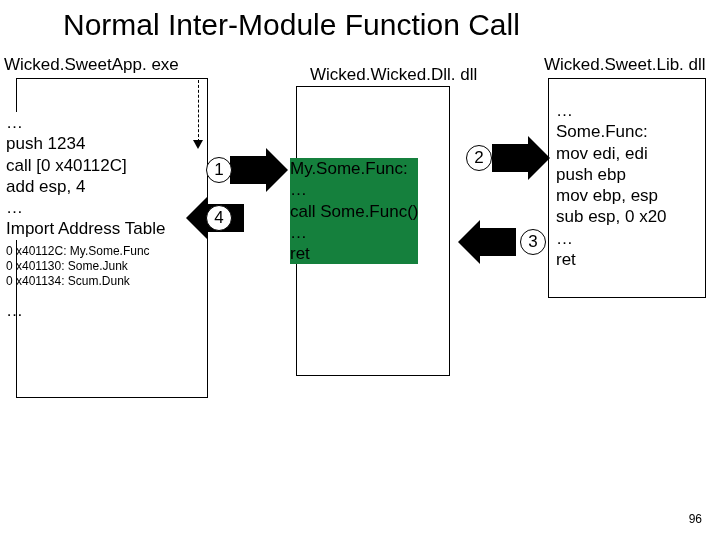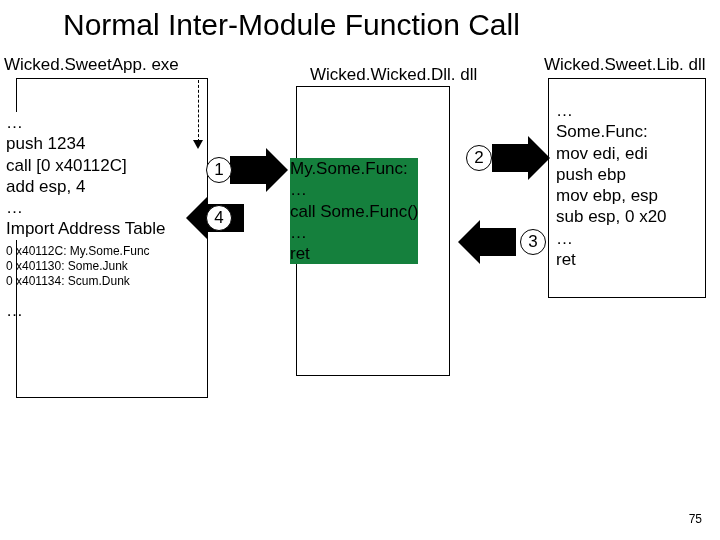--- a/index.html
+++ b/index.html
@@ -157,13 +157,13 @@
 <div class="arrow-right" style="left:230px; top:170px; width:58px;"></div>
 <div class="arrow-left" style="left:186px; top:218px; width:58px;"></div>
 <div class="arrow-right" style="left:492px; top:158px; width:58px;"></div>
 <div class="arrow-left" style="left:458px; top:242px; width:58px;"></div>
 
 <div class="step-circle" style="left:206px; top:157px;">1</div>
 <div class="step-circle" style="left:206px; top:205px;">4</div>
 <div class="step-circle" style="left:466px; top:145px;">2</div>
 <div class="step-circle" style="left:520px; top:229px;">3</div>
 
-<div class="slide-num">75</div>
+<div class="slide-num">96</div>
 
 </body></html>

